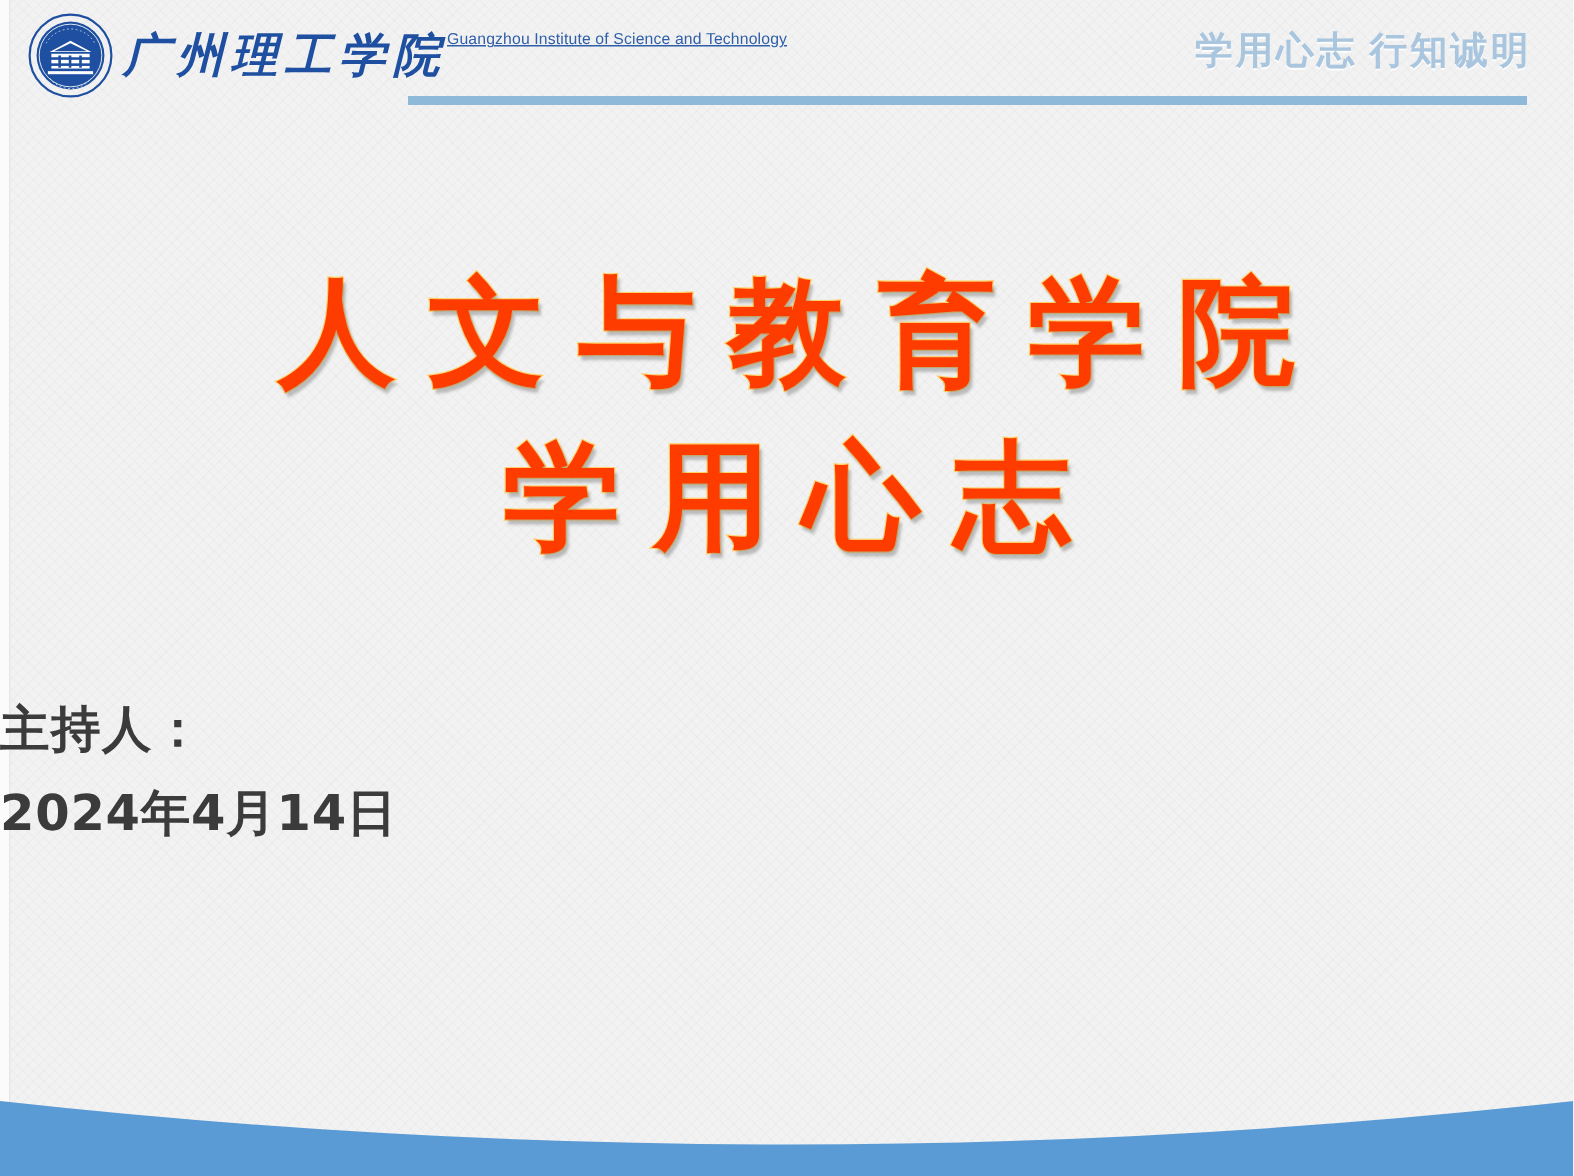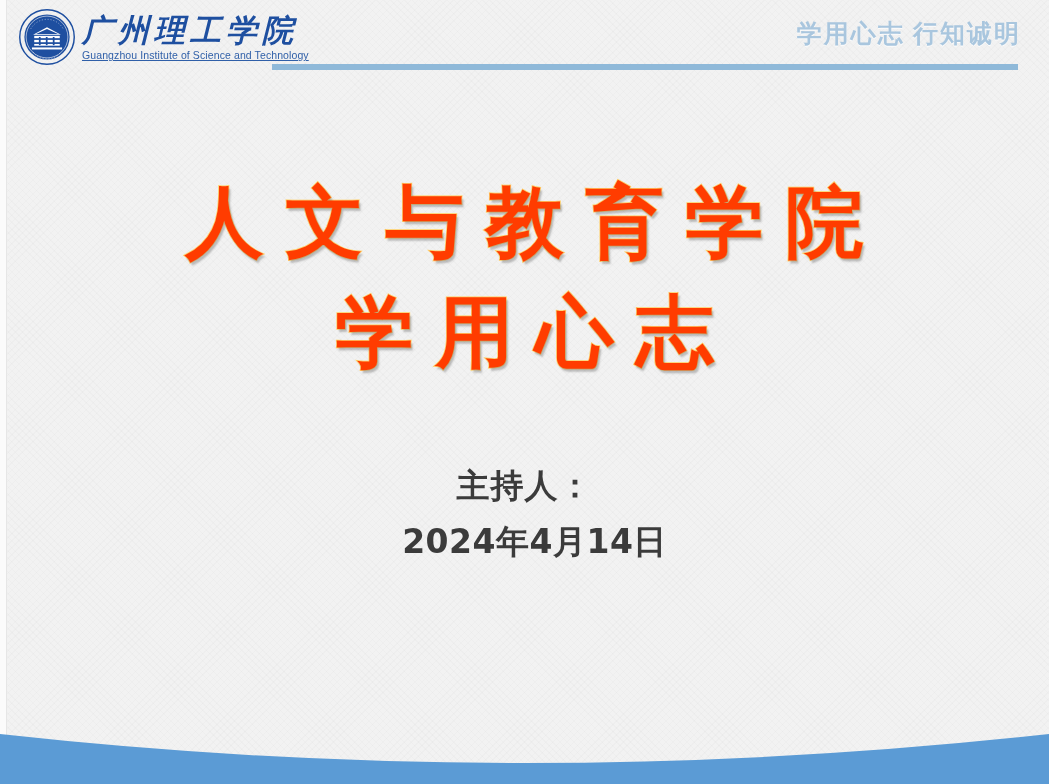--- a/index.html
+++ b/index.html
@@ -56,21 +56,21 @@
 
   .logo-seal {
     width: 58px;
     height: 58px;
     flex: 0 0 58px;
   }
 
   .logo-wordmark {
     margin-left: 6px;
     display: flex;
-    flex-direction: column;
+    flex-direction: row;
     justify-content: center;
   }
 
   .logo-cn {
     font-family: "Liberation Serif", "DejaVu Serif", serif;
     font-size: 31px;
     font-weight: 700;
     font-style: italic;
     color: #1e4fa0;
     letter-spacing: 5px;
@@ -135,41 +135,40 @@
       0 0 1px #ffd97a;
     margin-top: 14px;
   }
 
   
   .subtitle-block {
     position: absolute;
     left: 0;
     top: 462px;
     width: 1049px;
-    text-align: center;
+    text-align: left;
   }
 
   .subtitle-host {
     font-family: "DejaVu Sans", "Liberation Sans", sans-serif;
     font-size: 33px;
     font-weight: 700;
     color: #3b3b3b;
     line-height: 48px;
     letter-spacing: 1px;
   }
 
   .subtitle-date {
     font-family: "DejaVu Sans", "Liberation Sans", sans-serif;
     font-size: 33px;
     font-weight: 700;
     color: #3b3b3b;
     line-height: 52px;
     letter-spacing: 0.5px;
     margin-top: 6px;
-    padding-left: 20px;
   }
 
   
   .bottom-curve {
     position: absolute;
     left: 0;
     bottom: 0;
     width: 1049px;
     height: 90px;
     display: block;

